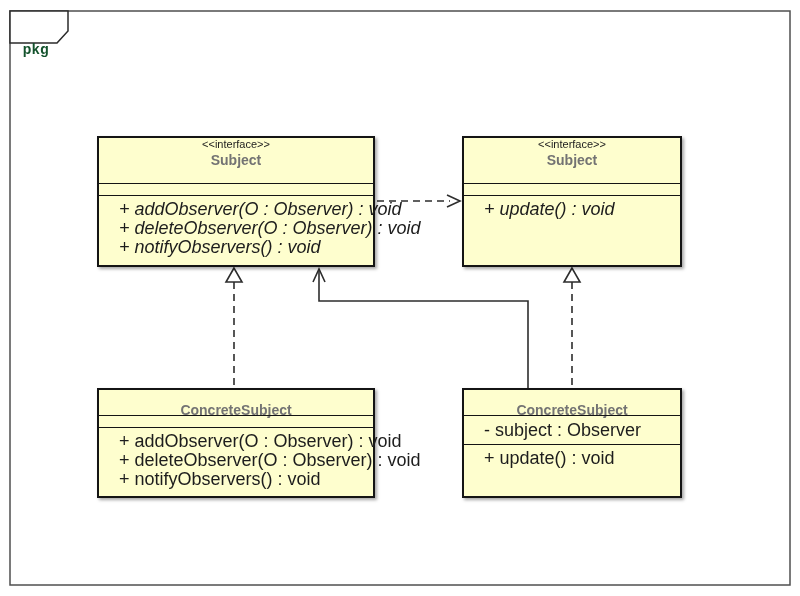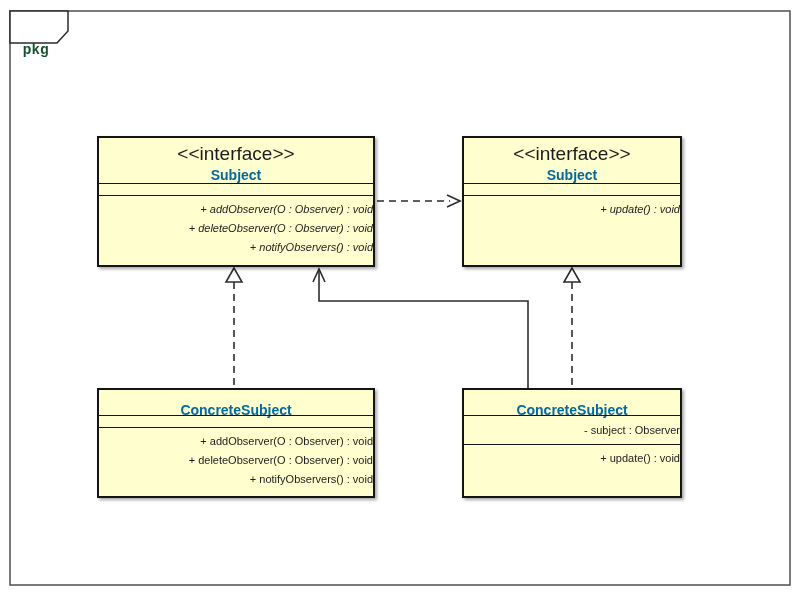--- a/index.html
+++ b/index.html
@@ -27,29 +27,28 @@
   
   .uml-class {
     position: absolute;
     background: #FEFECE;
     border: 2px solid #141414;
     box-shadow: 2px 2px 3px rgba(0,0,0,0.35);
     display: flex; flex-direction: column;
     color: #1c1c1c;
   }
   .uml-header { text-align: center; }
-  .stereotype { font-size: 19px; padding-top: 5px; color: #1c1c1c; }
-  .cls-name  { font-size: 14px; font-weight: bold; color: #0369a1; padding-top: 2px; }
+  .stereotype { font-size: 11px; color: #1c1c1c; }
+  .cls-name  { font-size: 14px; font-weight: bold; color: #737373; padding-top: 2px; }
   .single .cls-name { padding-top: 12px; }
   .uml-attrs, .uml-methods { border-top: 1px solid #141414; }
   .member {
-    font-size: 11px; line-height: 19px;
-    padding-left: 12px; white-space: nowrap;
+    font-size: 18px; line-height: 19px;
+    padding-left: 20px; white-space: nowrap;
     color: #1d1d1d;
-    text-align: right;
   }
   .uml-attrs .member { padding-top: 5px; }
   .uml-methods { padding-top: 4px; }
   .italic .member, .member.italic { font-style: italic; }
 
   
   #cls-subject           { left: 97px;  top: 136px; width: 278px; height: 131px; }
   #cls-observer          { left: 462px; top: 136px; width: 220px; height: 131px; }
   #cls-concrete-subject  { left: 97px;  top: 388px; width: 278px; height: 110px; }
   #cls-concrete-observer { left: 462px; top: 388px; width: 220px; height: 110px; }

